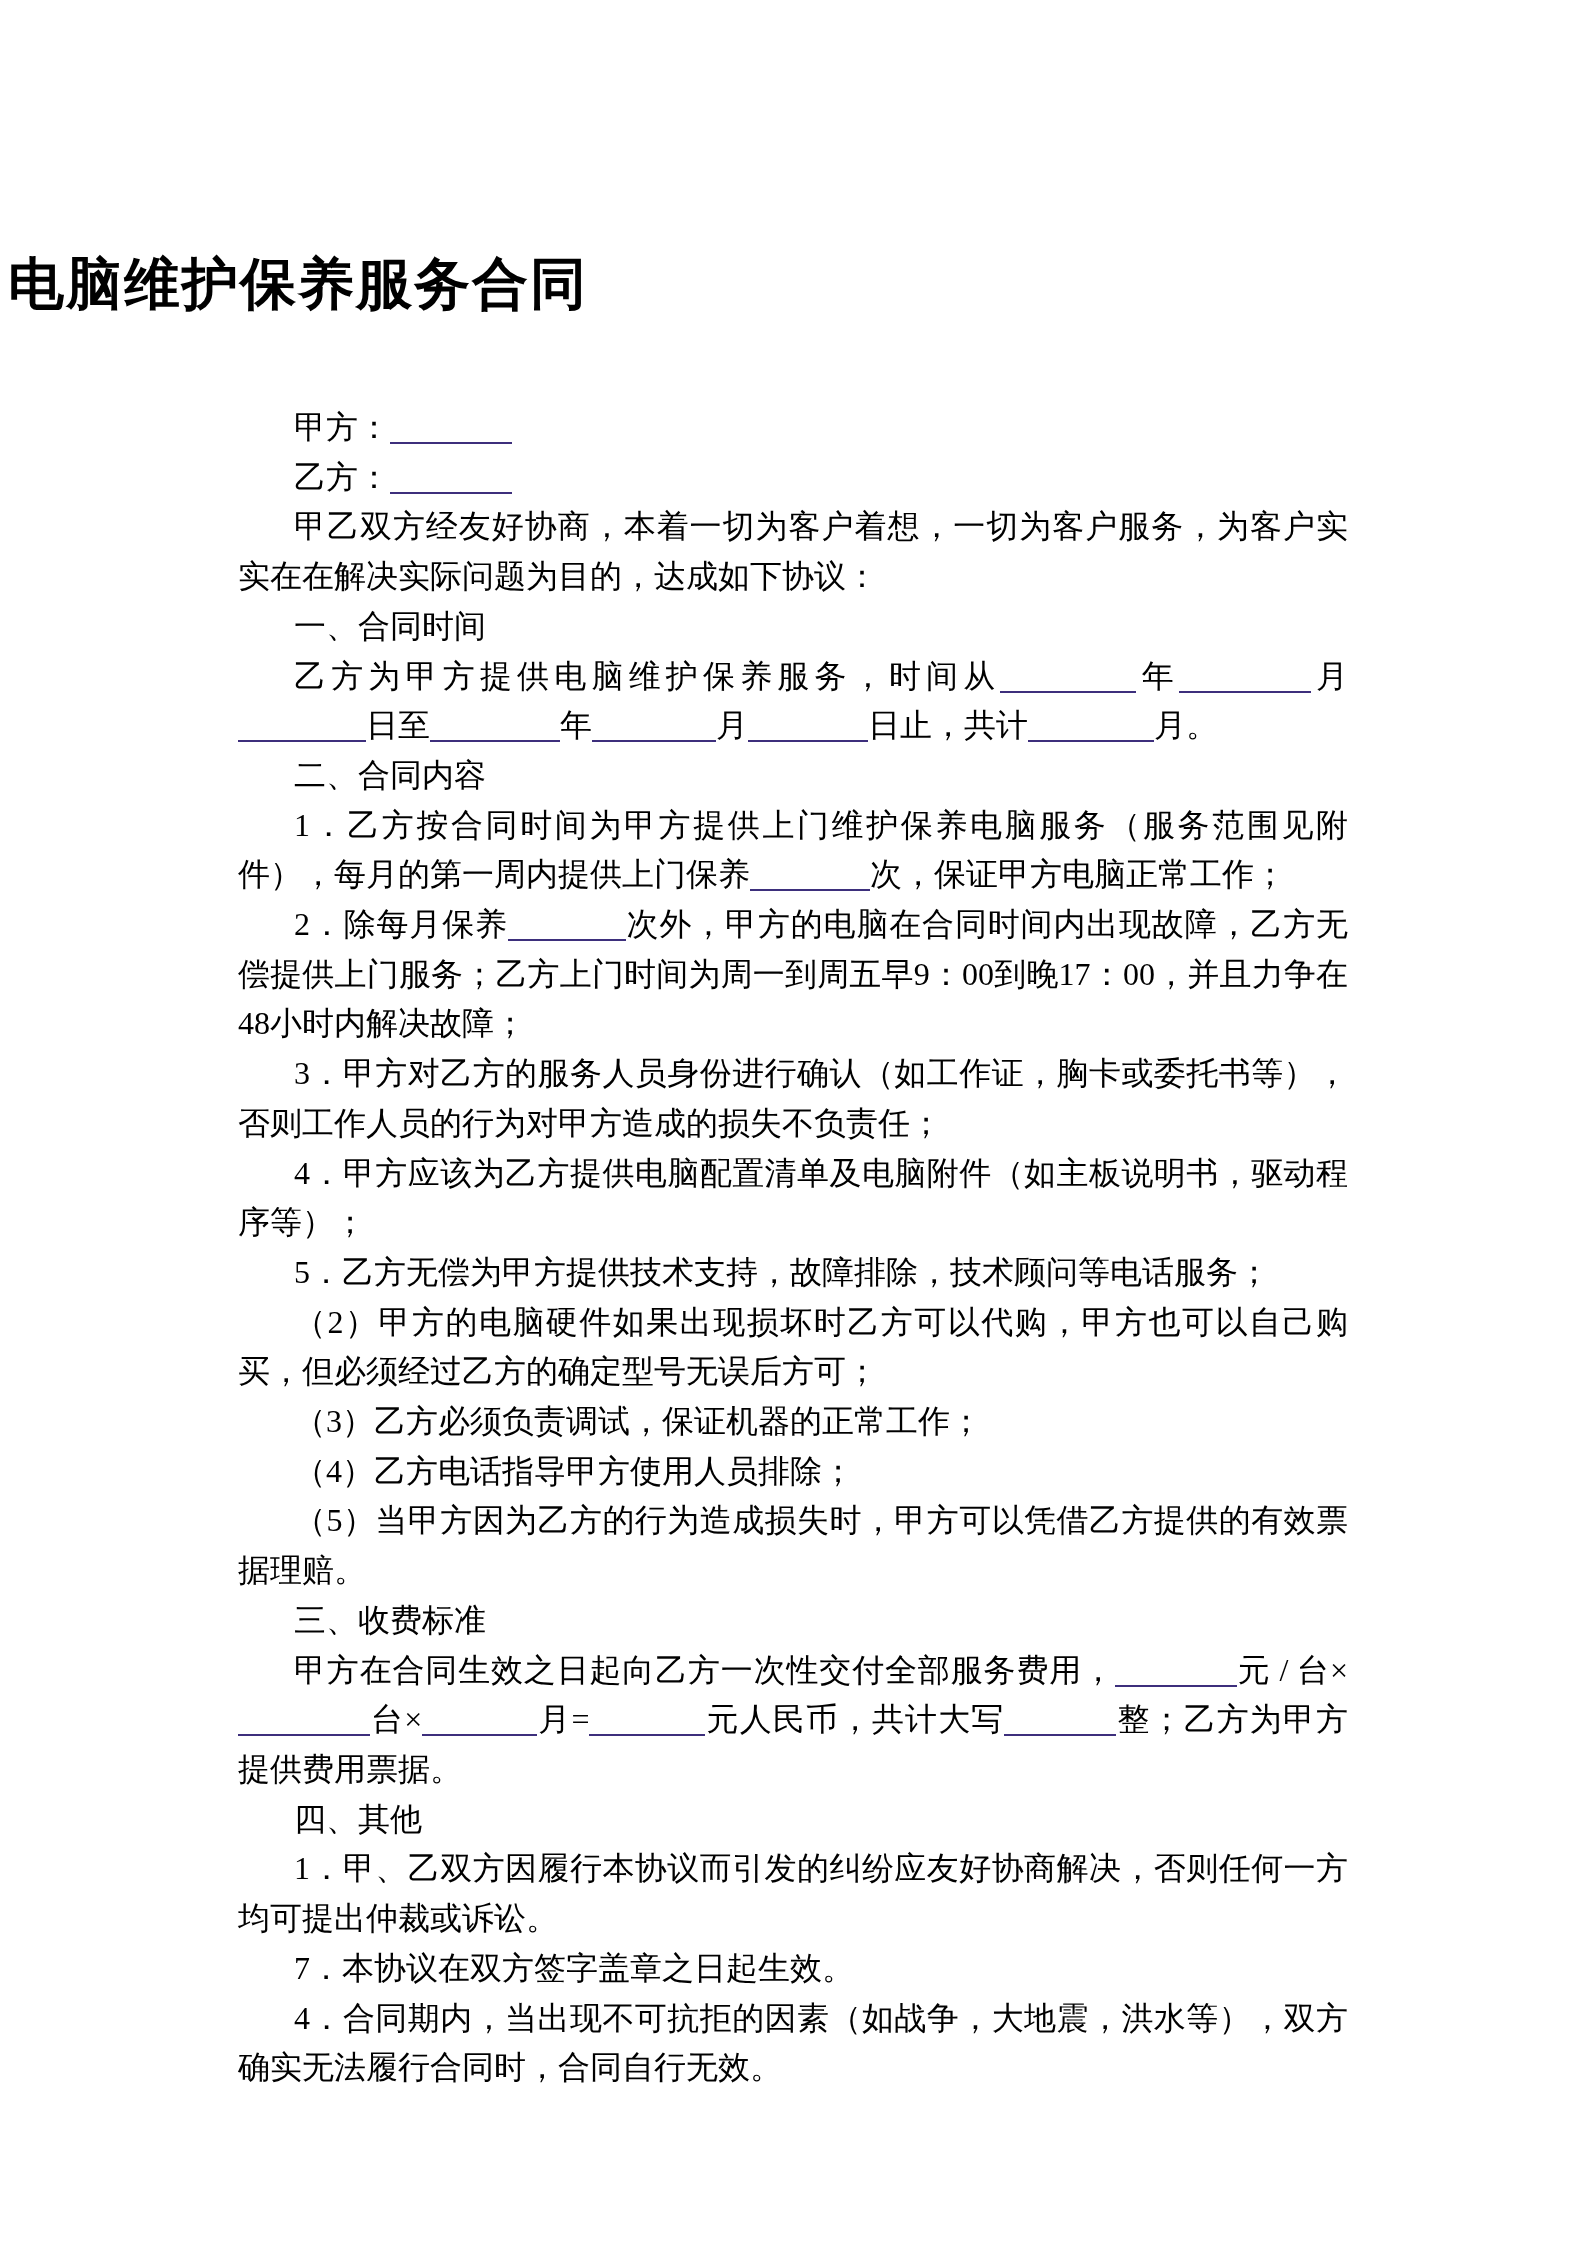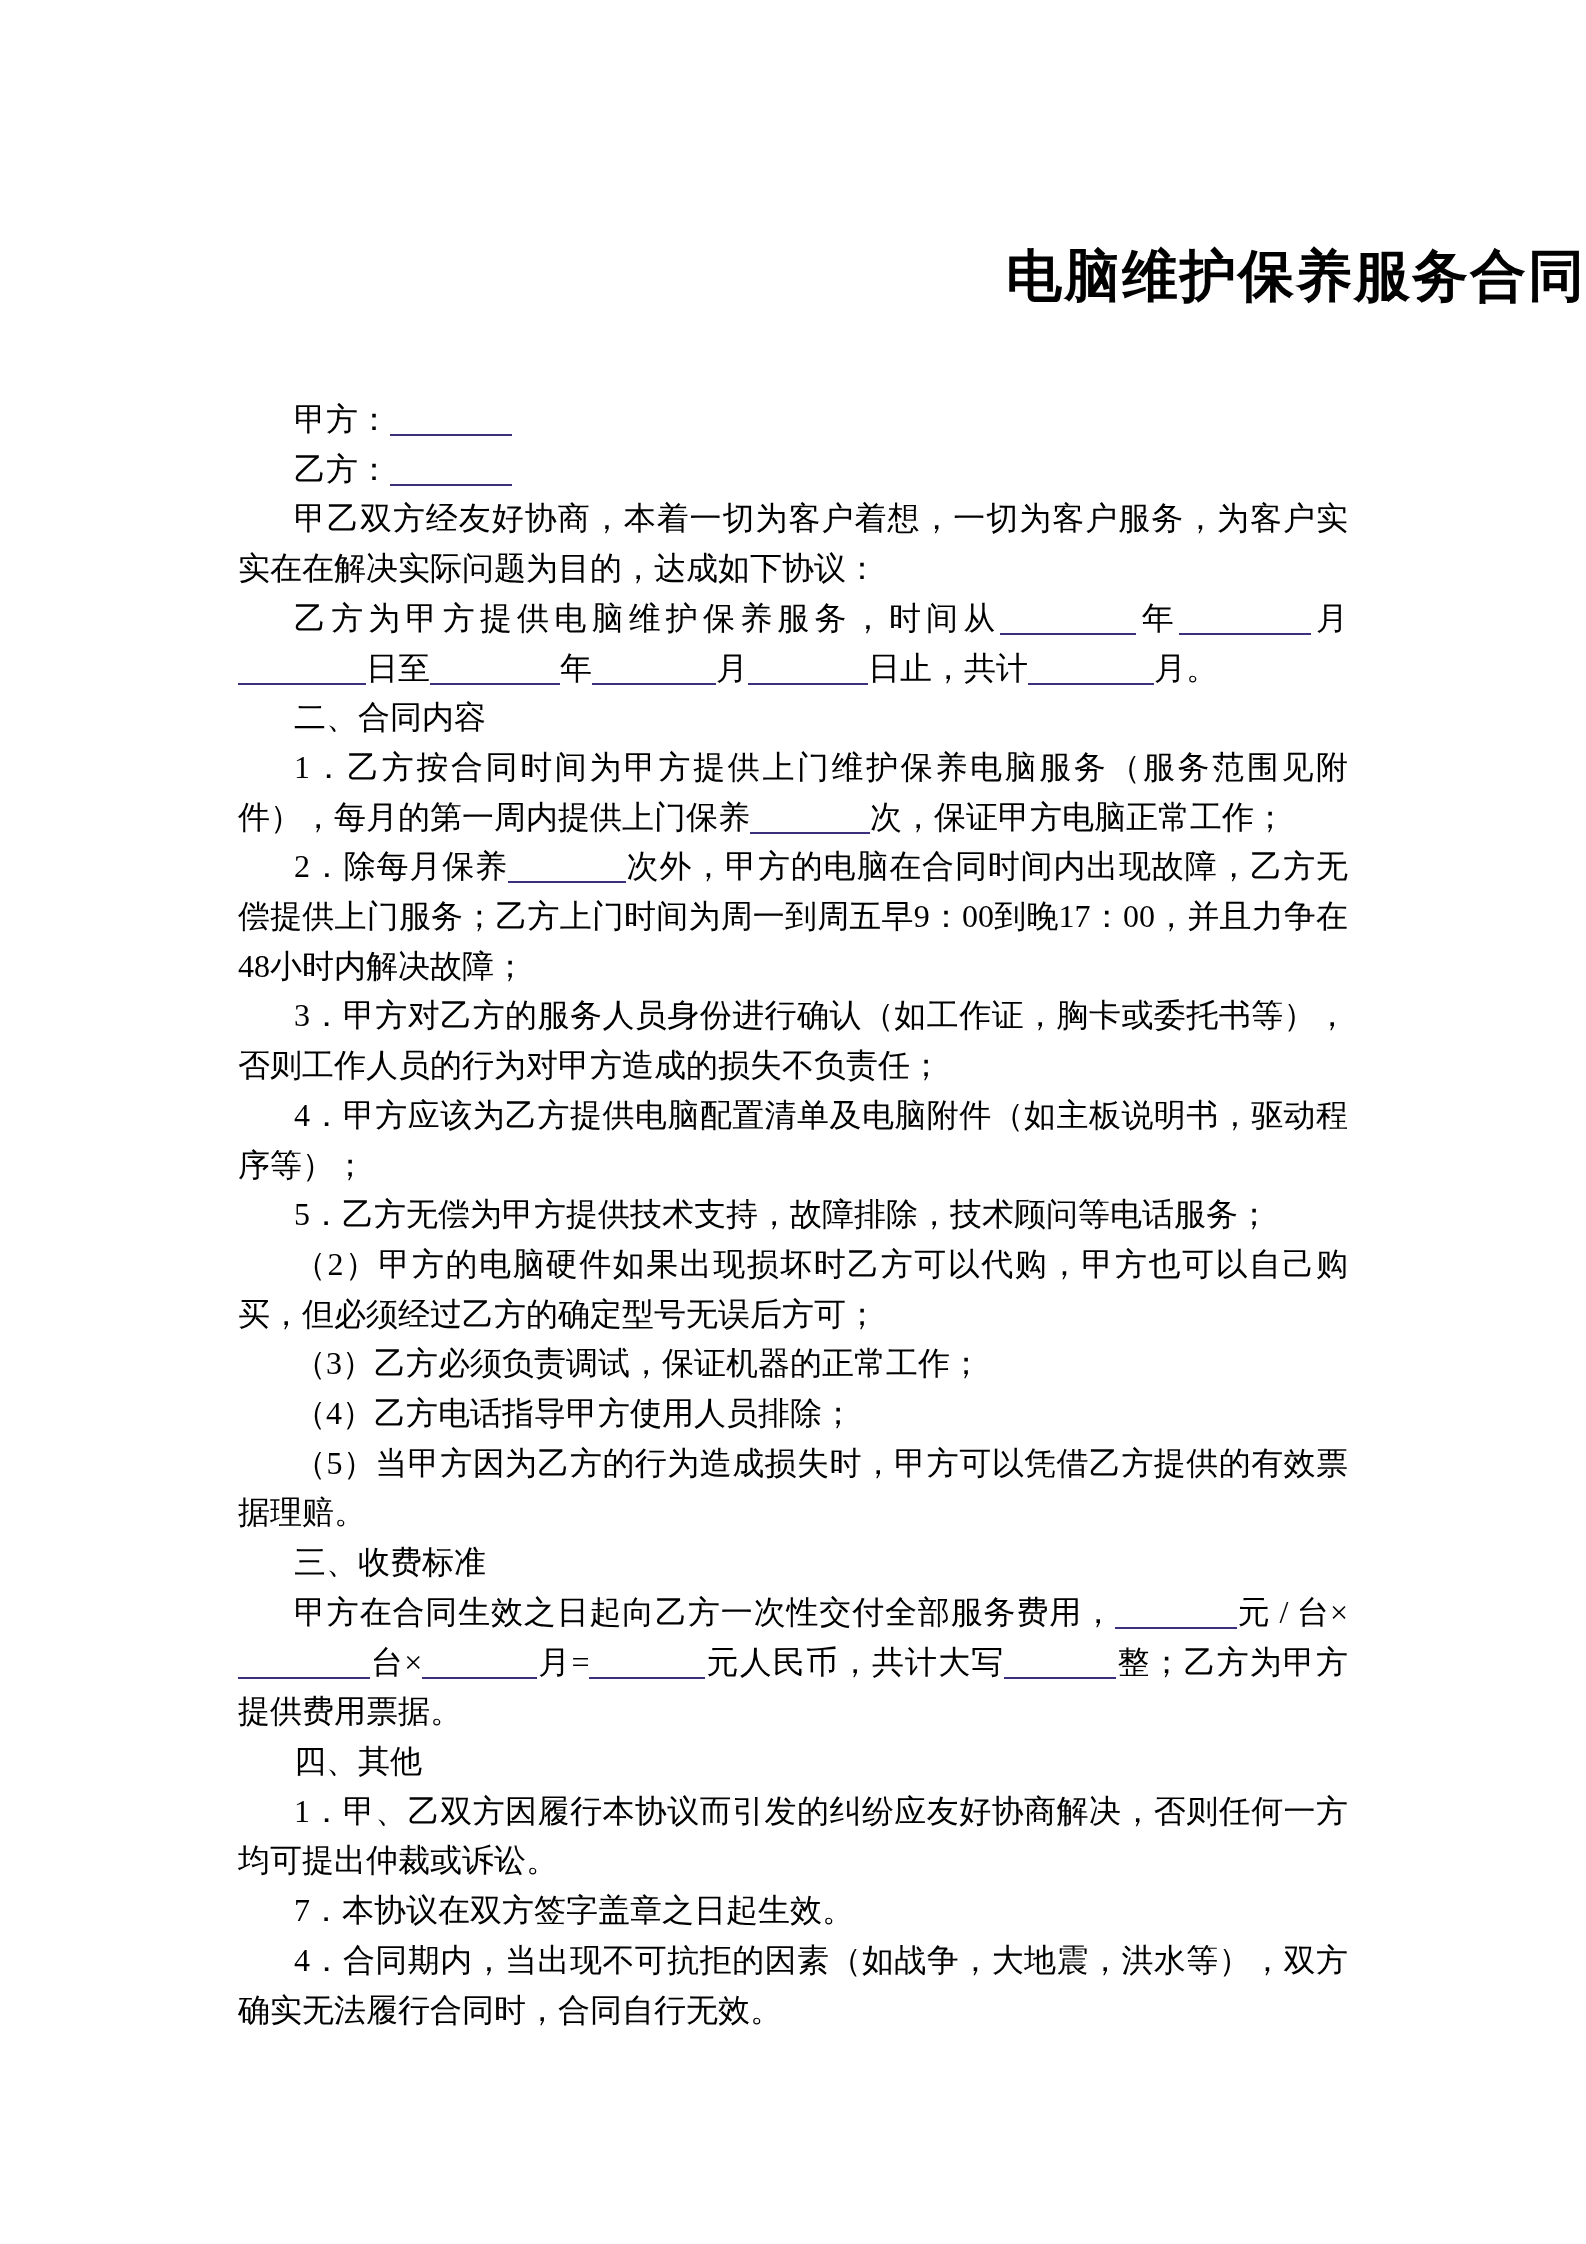--- a/index.html
+++ b/index.html
@@ -14,23 +14,23 @@
   .page {
     position: relative;
     width: 1586px;
     height: 2244px;
     margin: 0 auto;
     background: var(--page-bg);
     color: #000000;
     overflow: hidden;
   }
   .doc-title {
-    margin: 0;
+    margin: 8px;
     padding-top: 248px;
-    text-align: right;
+    text-align: left;
     font-size: 56px;
     line-height: 1;
     font-weight: bold;
     letter-spacing: 2px;
     white-space: nowrap;
   }
   .doc-body {
     margin: 91px 238px 0 238px;
     font-size: 32px;
     line-height: 49.7px;
@@ -51,20 +51,21 @@
 </style>
 </head>
 <body>
 
 <div class="page">
   <h1 class="doc-title">电脑维护保养服务合同</h1>
   <div class="doc-body" id="doc-body">
       <p class="para">甲方：<span class="blank" style="width: 122px;"></span></p>
       <p class="para">乙方：<span class="blank" style="width: 122px;"></span></p>
       <p class="para">甲乙双方经友好协商，本着一切为客户着想，一切为客户服务，为客户实实在在解决实际问题为目的，达成如下协议：</p>
+      <p class="para">一、合同时间</p>
       <p class="para">乙方为甲方提供电脑维护保养服务，时间从<span class="blank" style="width: 136px;"></span>年<span class="blank" style="width: 132px;"></span>月<span class="blank" style="width: 128px;"></span>日至<span class="blank" style="width: 130px;"></span>年<span class="blank" style="width: 124px;"></span>月<span class="blank" style="width: 120px;"></span>日止，共计<span class="blank" style="width: 126px;"></span>月。</p>
       <p class="para">二、合同内容</p>
       <p class="para">1．乙方按合同时间为甲方提供上门维护保养电脑服务（服务范围见附件），每月的第一周内提供上门保养<span class="blank" style="width: 120px;"></span>次，保证甲方电脑正常工作；</p>
       <p class="para">2．除每月保养<span class="blank" style="width: 118px;"></span>次外，甲方的电脑在合同时间内出现故障，乙方无偿提供上门服务；乙方上门时间为周一到周五早9：00到晚17：00，并且力争在48小时内解决故障；</p>
       <p class="para">3．甲方对乙方的服务人员身份进行确认（如工作证，胸卡或委托书等），否则工作人员的行为对甲方造成的损失不负责任；</p>
       <p class="para">4．甲方应该为乙方提供电脑配置清单及电脑附件（如主板说明书，驱动程序等）；</p>
       <p class="para">5．乙方无偿为甲方提供技术支持，故障排除，技术顾问等电话服务；</p>
       <p class="para">（2）甲方的电脑硬件如果出现损坏时乙方可以代购，甲方也可以自己购买，但必须经过乙方的确定型号无误后方可；</p>
       <p class="para">（3）乙方必须负责调试，保证机器的正常工作；</p>
       <p class="para">（4）乙方电话指导甲方使用人员排除；</p>

